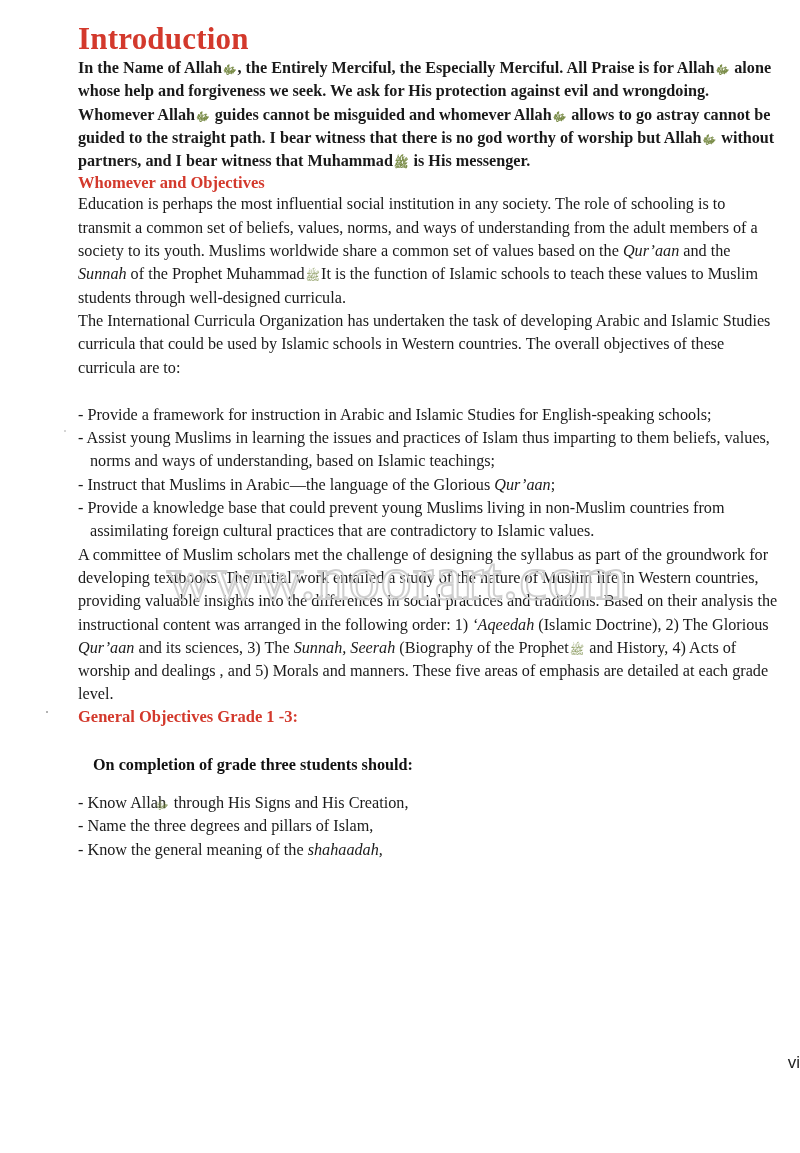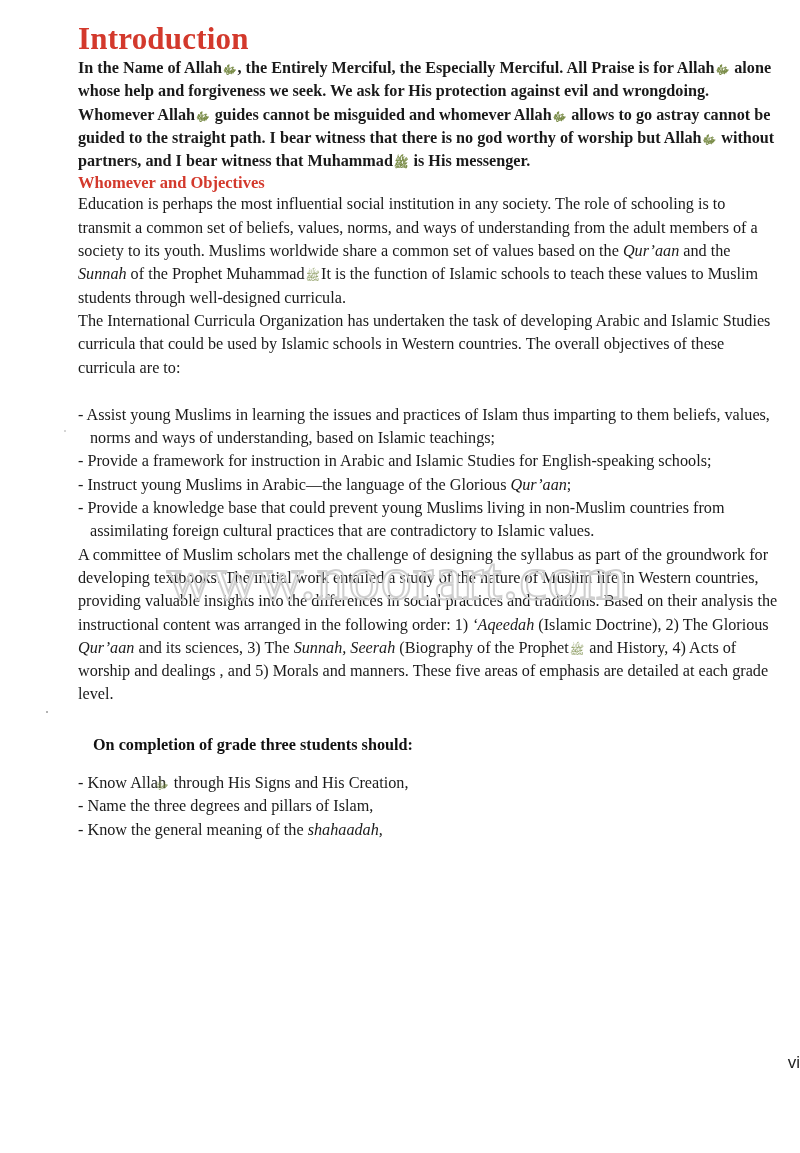--- a/index.html
+++ b/index.html
@@ -163,28 +163,29 @@
 
     <p class="para p-opening"><span>In the Name of Allah</span><span class="honorific">ﷻ</span><span>, the Entirely Merciful, the Especially Merciful. All Praise is for Allah</span><span class="honorific">ﷻ</span><span> alone whose help and forgiveness we seek. We ask for His protection against evil and wrongdoing. Whomever Allah</span><span class="honorific">ﷻ</span><span> guides cannot be misguided and whomever Allah</span><span class="honorific">ﷻ</span><span> allows to go astray cannot be guided to the straight path. I bear witness that there is no god worthy of worship but Allah</span><span class="honorific">ﷻ</span><span> without partners, and I bear witness that Muhammad</span><span class="honorific">ﷺ</span><span> is His messenger.</span></p>
 
     <h2 class="section-head h-rationale">Whomever and Objectives</h2>
 
     <p class="para p-education"><span>Education is perhaps the most influential social institution in any society. The role of schooling is to transmit a common set of beliefs, values, norms, and ways of understanding from the adult members of a society to its youth. Muslims worldwide share a common set of values based on the </span><i>Qur’aan</i><span> and the </span><i>Sunnah</i><span> of the Prophet Muhammad</span><span class="honorific">ﷺ</span><span>It is the function of Islamic schools to teach these values to Muslim students through well-designed curricula.</span></p>
 
     <p class="para p-ico">The International Curricula Organization has undertaken the task of developing Arabic and Islamic Studies curricula that could be used by Islamic schools in Western countries. The overall objectives of these curricula are to:</p>
 
     <ul class="bullets objectives">
+      <li><span class="dash">-</span> <span>Provide a framework for instruction in Arabic and Islamic Studies for English-speaking schools;</span></li>
       <li><span class="dash">-</span> <span>Assist young Muslims in learning the issues and practices of Islam thus imparting to them beliefs, values, norms and ways of understanding, based on Islamic teachings;</span></li>
-      <li><span class="dash">-</span> <span>Provide a framework for instruction in Arabic and Islamic Studies for English-speaking schools;</span></li>
-      <li><span class="dash">-</span> <span>Instruct young Muslims in Arabic—the language of the Glorious </span><i>Qur’aan</i><span>;</span></li>
+      <li><span class="dash">-</span> <span>Instruct that Muslims in Arabic—the language of the Glorious </span><i>Qur’aan</i><span>;</span></li>
       <li><span class="dash">-</span> <span>Provide a knowledge base that could prevent young Muslims living in non-Muslim countries from assimilating foreign cultural practices that are contradictory to Islamic values.</span></li>
     </ul>
 
     <p class="para p-committee"><span>A committee of Muslim scholars met the challenge of designing the syllabus as part of the groundwork for developing textbooks. The initial work entailed a study of the nature of Muslim life in Western countries, providing valuable insights into the differences in social practices and traditions. Based on their analysis the instructional content was arranged in the following order: 1) </span><i>‘Aqeedah</i><span> (Islamic Doctrine), 2) The Glorious </span><i>Qur’aan</i><span> and its sciences, 3) The </span><i>Sunnah, Seerah</i><span> (Biography of the Prophet</span><span class="honorific">ﷺ</span><span> and History, 4) Acts of worship and dealings , and 5) Morals and manners. These five areas of emphasis are detailed at each grade level.</span></p>
 
+    <h2 class="section-head h-general">General Objectives Grade 1 -3:</h2>
 
     <p class="lead-bold">On completion of grade three students should:</p>
 
     <ul class="bullets grade-list">
       <li><span class="dash">-</span> <span>Know Allah</span><span class="honorific">ﷻ</span><span> through His Signs and His Creation,</span></li>
       <li><span class="dash">-</span> <span>Name the three degrees and pillars of Islam,</span></li>
       <li><span class="dash">-</span> <span>Know the general meaning of the </span><i>shahaadah,</i></li>
     </ul>
 
   </div>

